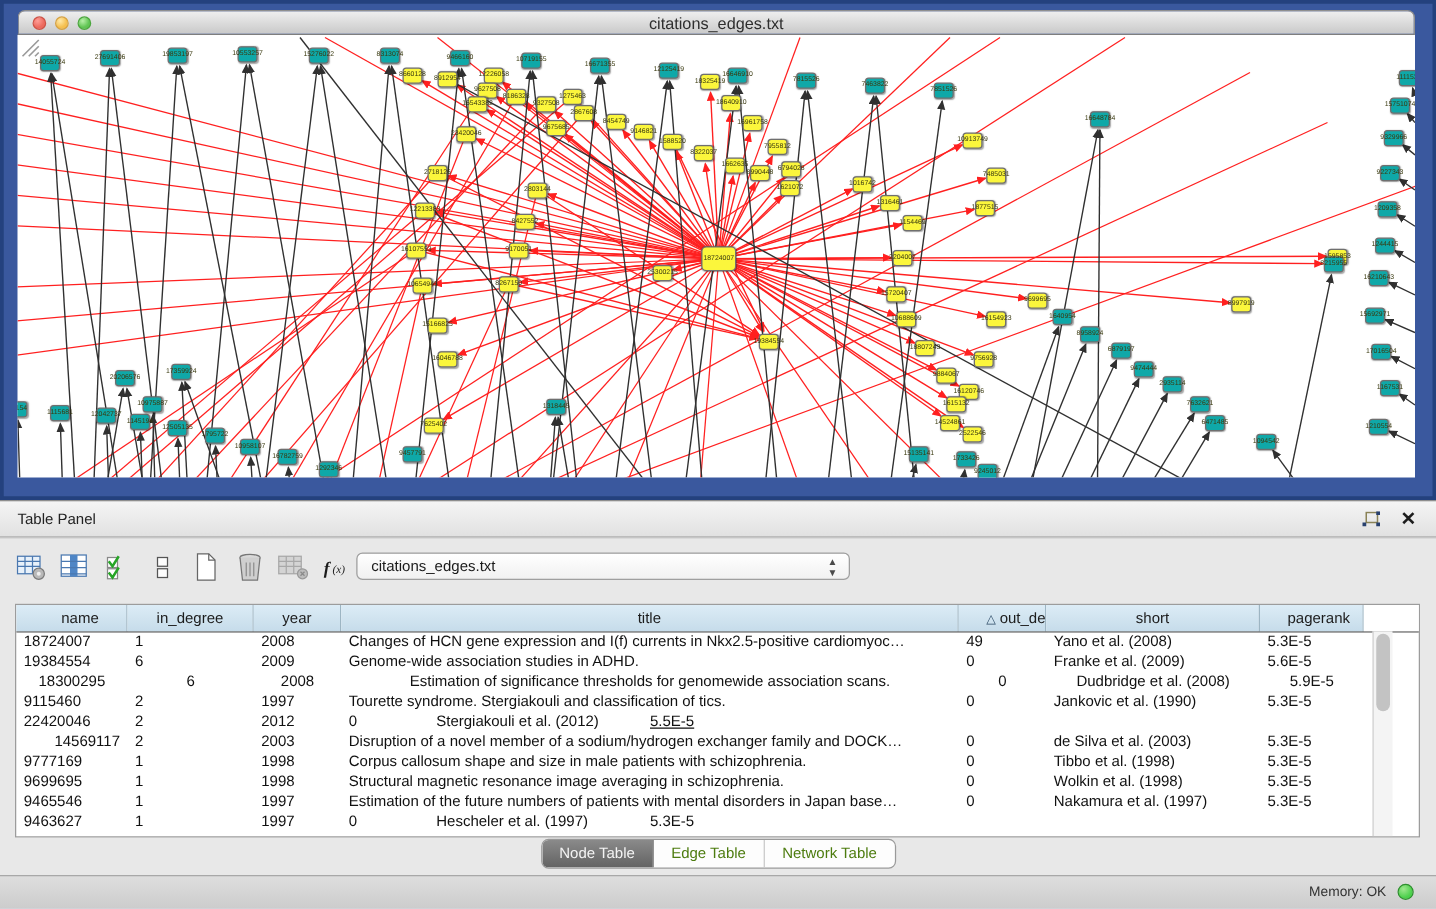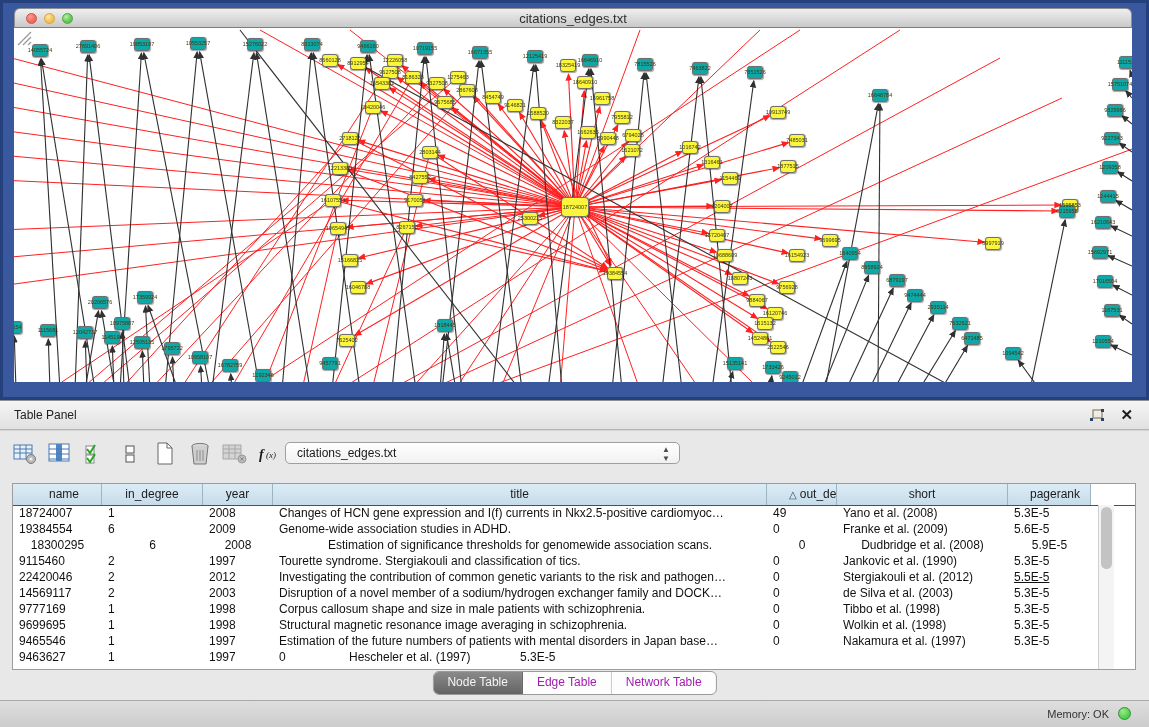--- a/index.html
+++ b/index.html
@@ -53,21 +53,21 @@
   .sortglyph{font-size:10px;color:#2d4b66;margin-right:3px;}
   .trow{position:absolute;left:0;height:16px;display:flex;cursor:default;}
   .td{box-sizing:border-box;height:16px;line-height:16px;font-size:12px;color:#111;padding:0 6px;
       overflow:hidden;white-space:nowrap;}
   .vscroll{position:absolute;left:1085px;top:21px;width:15px;bottom:0;background:#f4f4f4;
            border-left:1px solid #d0d0d0;}
   .vthumb{position:absolute;left:2px;top:2px;width:11px;height:62px;background:#c3c3c3;border-radius:6px;cursor:pointer;}
 
   .tabs{position:absolute;left:50%;transform:translateX(-50%);top:240px;display:flex;height:22px;
         border:1px solid #9a9a9a;border-radius:6px;overflow:hidden;background:#fdfdfd;}
-  .tab{padding:0 14px;font-size:12px;line-height:21px;color:#a21caf;border-right:1px solid #c9c9c9;cursor:pointer;}
+  .tab{padding:0 14px;font-size:12px;line-height:21px;color:#4d7c0f;border-right:1px solid #c9c9c9;cursor:pointer;}
   .tab.active{background:linear-gradient(#8a8a8a,#636363);color:#f4f4f4;border-right:1px solid #5a5a5a;}
   .tab:last-child{border-right:none;}
 
   .status{position:absolute;left:0;top:700px;width:1149px;height:27px;box-sizing:border-box;
     background:linear-gradient(#dedede,#cccccc);border-top:1px solid #a8a8a8;}
   .mem{position:absolute;right:40px;top:7px;font-size:11px;color:#333;}
   .memdot{position:absolute;right:18px;top:6px;width:13px;height:13px;border-radius:50%;
     background:radial-gradient(circle at 35% 30%,#9fe88f,#4cd04c 65%);border:1px solid #2f8f2f;box-sizing:border-box;}
 </style>
 </head>
@@ -618,27 +618,26 @@
             <div class="td" style="width: 70px;">1997</div>
             <div class="td" style="width: 494px;">Tourette syndrome. Stergiakouli and classification of tics.</div>
             <div class="td" style="width: 70px;">0</div>
             <div class="td" style="width: 171px;">Jankovic et al. (1990)</div>
             <div class="td" style="width: 83px;">5.3E-5</div>
           </div>
           <div class="trow" style="top: 85px;">
             <div class="td" style="width: 89px;">22420046</div>
             <div class="td" style="width: 101px;">2</div>
             <div class="td" style="width: 70px;">2012</div>
-            <div class="td" style="width: 494px;">Investigating the contribution of common genetic variants to the risk and pathogen…</div>
             <div class="td" style="width: 70px;">0</div>
             <div class="td" style="width: 171px;">Stergiakouli et al. (2012)</div>
             <div class="td" style="width: 83px; text-decoration: underline;">5.5E-5</div>
           </div>
           <div class="trow" style="top: 101px;">
-            <div class="td" style="width: 89px;">14569117</div>
+            <div class="td" style="width: 89px; text-align: right;">14569117</div>
             <div class="td" style="width: 101px;">2</div>
             <div class="td" style="width: 70px;">2003</div>
             <div class="td" style="width: 494px;">Disruption of a novel member of a sodium/hydrogen exchanger family and DOCK…</div>
             <div class="td" style="width: 70px;">0</div>
             <div class="td" style="width: 171px;">de Silva et al. (2003)</div>
             <div class="td" style="width: 83px;">5.3E-5</div>
           </div>
           <div class="trow" style="top: 117px;">
             <div class="td" style="width: 89px;">9777169</div>
             <div class="td" style="width: 101px;">1</div>

